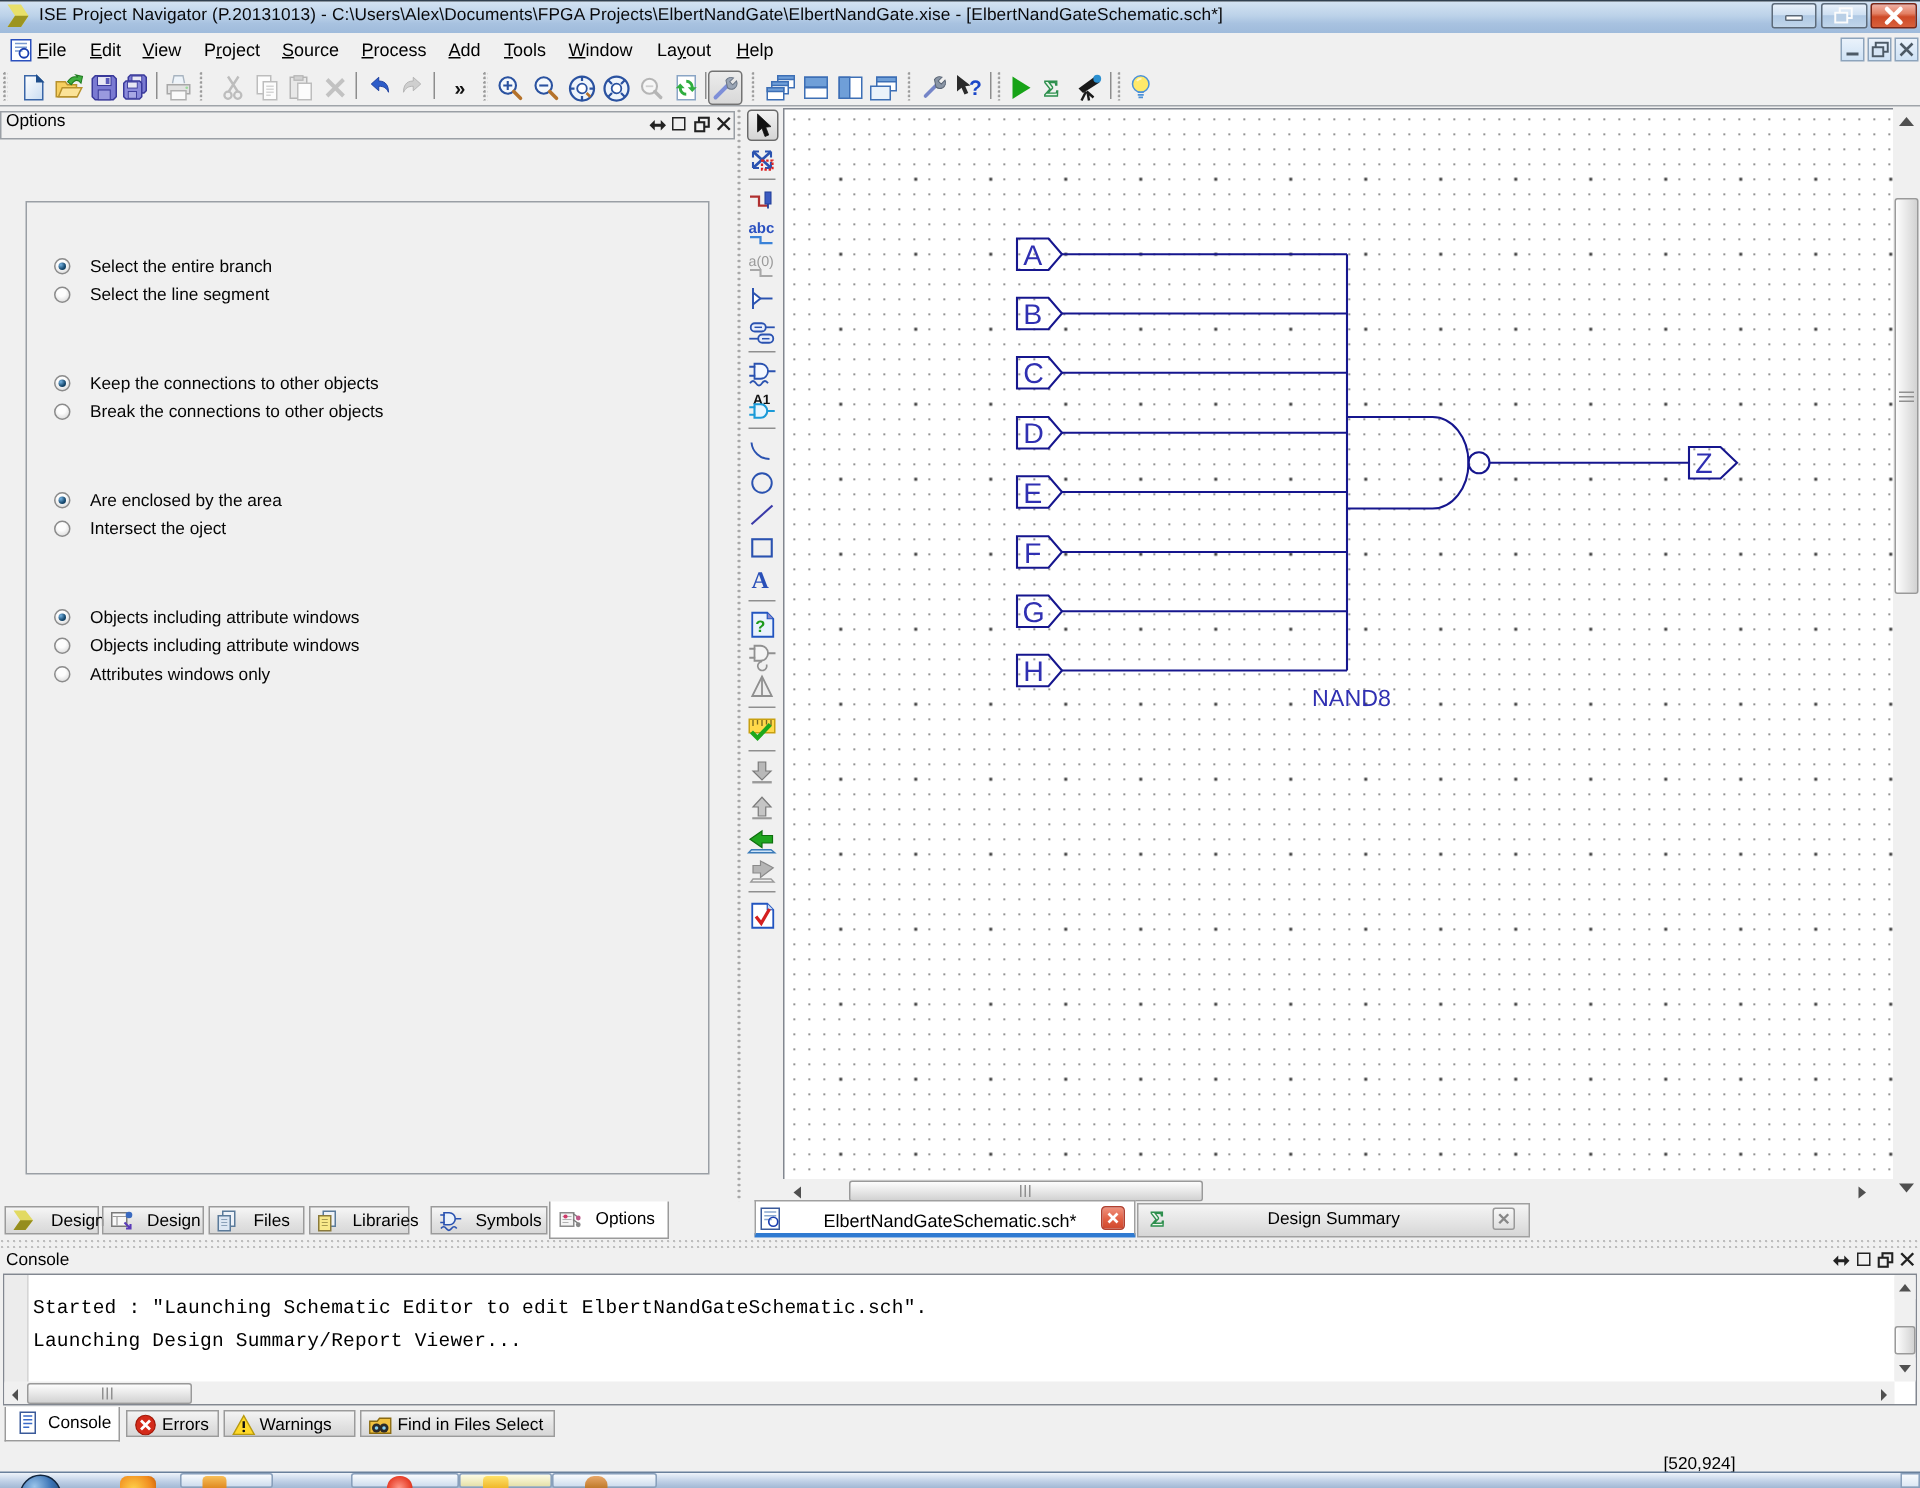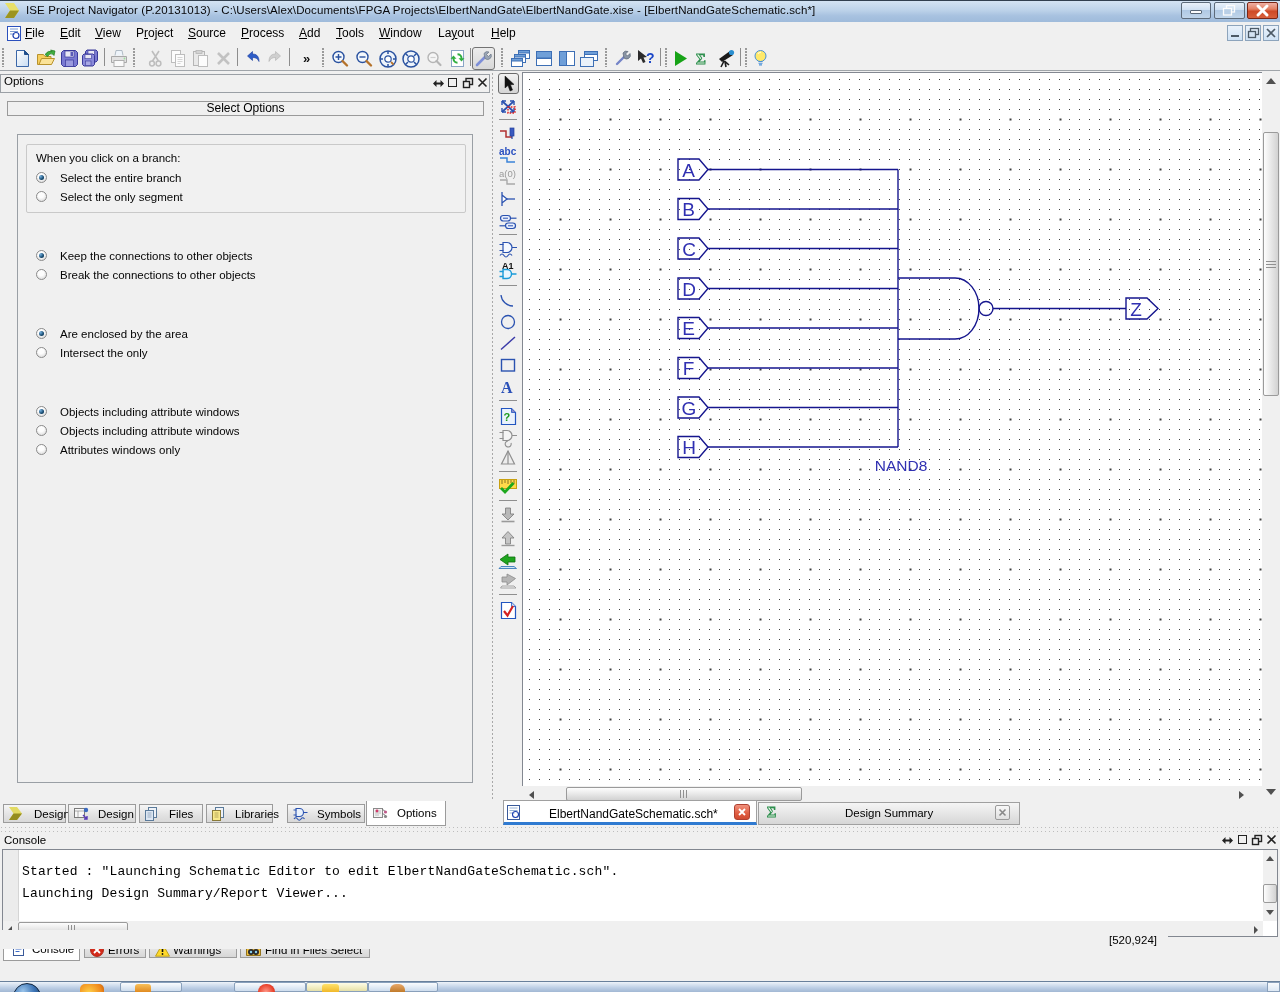--- a/index.html
+++ b/index.html
@@ -55,21 +55,21 @@
 .dtab{position:absolute;top:1px;height:23px;background:linear-gradient(#f5f5f5,#e0e0e0 70%,#d6d6d6);border:1px solid #a0a0a0;font-size:11.5px}
 .dtab.active{background:#fff;border-bottom:3px solid #2f7ad1;height:25px;top:0}
 
 #griprow{left:0;top:826px;width:1280px;height:6px;background:#f0f0f0;background-image:radial-gradient(circle at 1.5px 1.5px,#bdbdbd 0.7px,transparent 0.9px);background-size:4px 4px}
 #conshdr{left:0;top:832px;width:1280px;height:17px;background:#f0f0f0}
 #consbox{left:2px;top:849px;width:1276px;height:88px;border:1px solid #828790;background:#fff}
 #constext{left:19px;top:11px;font-family:"Liberation Mono",monospace;font-size:13px;letter-spacing:0.15px;line-height:22px;white-space:pre;color:#000}
 #bottomtabs{left:0;top:938px;width:1280px;height:24px;background:#f0f0f0}
 .btab{position:absolute;top:2px;height:18px;background:linear-gradient(#f4f4f4,#e0e0e0 65%,#d7d7d7);border:1px solid #9b9b9b;font-size:11.5px}
 .btab.active{top:0;height:23px;background:#fff;border-top:none}
-#statusbar{left:0;top:930px;width:1168px;height:19px;background:#f0f0f0}
+#statusbar{left:0;top:966px;width:1168px;height:19px;background:#f0f0f0}
 #coords{right:11px;top:4px;position:absolute;font-size:11.5px}
 
 #taskbar{left:0;top:981px;width:1280px;height:11px;background:linear-gradient(#eef3f9 0%,#d8e3f1 25%,#bfd0e6 55%,#abc0da 85%,#a2b8d4 100%);border-top:1px solid #69809b}
 .tkbtn{position:absolute;top:2px;height:10px;border:1px solid #89a0bb;border-radius:2px;background:linear-gradient(#fafcfe,#dfe9f4 60%,#cddced)}
 svg{position:absolute;overflow:visible}
 </style></head>
 <body>
 
 <div class="abs" id="titlebar"></div>
 <svg class="abs" style="left:5px;top:3px" width="14" height="15" viewBox="0 0 14 15">
@@ -277,40 +277,36 @@
 <svg style="left:754px;top:50px" width="14" height="18">
       <circle cx="6.5" cy="6" r="5.5" fill="#ffe96a" stroke="#4a90d8" stroke-width="1"></circle>
       <path d="M4.5 11.5 h4 M4.5 13.2 h4 M5 14.9 h3" stroke="#4a90d8" stroke-width="1.1"></path>
       <path d="M4 4 a3 3 0 0 1 3-1.5" stroke="#fff8c8" stroke-width="1.3" fill="none"></path>
     </svg>
 </div>
 
 <div class="abs" id="leftdock">
  <div class="abs" id="ld-header"></div>
  <div class="abs" id="ld-title">Options</div>
- <div class="abs" id="selbar">Select Options</div>
  <div class="abs" id="outerbox"></div>
 
- <div class="grp" style="top:72px;height:69px">
-   <div class="gt" style="top:7px">When you click on a branch:</div>
- </div>
  <div class="radio on" style="top:100px"></div>
     <div class="rlab" style="top:100px">Select the entire branch</div>
  <div class="radio" style="top:119px"></div>
-    <div class="rlab" style="top:119px">Select the only segment</div>
+    <div class="rlab" style="top:119px">Select the line segment</div>
 
  <div class="radio on" style="top:178px"></div>
     <div class="rlab" style="top:178px">Keep the connections to other objects</div>
  <div class="radio" style="top:197px"></div>
     <div class="rlab" style="top:197px">Break the connections to other objects</div>
 
  <div class="radio on" style="top:256px"></div>
     <div class="rlab" style="top:256px">Are enclosed by the area</div>
  <div class="radio" style="top:275px"></div>
-    <div class="rlab" style="top:275px">Intersect the only</div>
+    <div class="rlab" style="top:275px">Intersect the oject</div>
 
  <div class="radio on" style="top:334px"></div>
     <div class="rlab" style="top:334px">Objects including attribute windows</div>
  <div class="radio" style="top:353px"></div>
     <div class="rlab" style="top:353px">Objects including attribute windows</div>
  <div class="radio" style="top:372px"></div>
     <div class="rlab" style="top:372px">Attributes windows only</div>
 </div>
 
 <svg class="abs" style="left:433px;top:79px" width="11" height="9">

